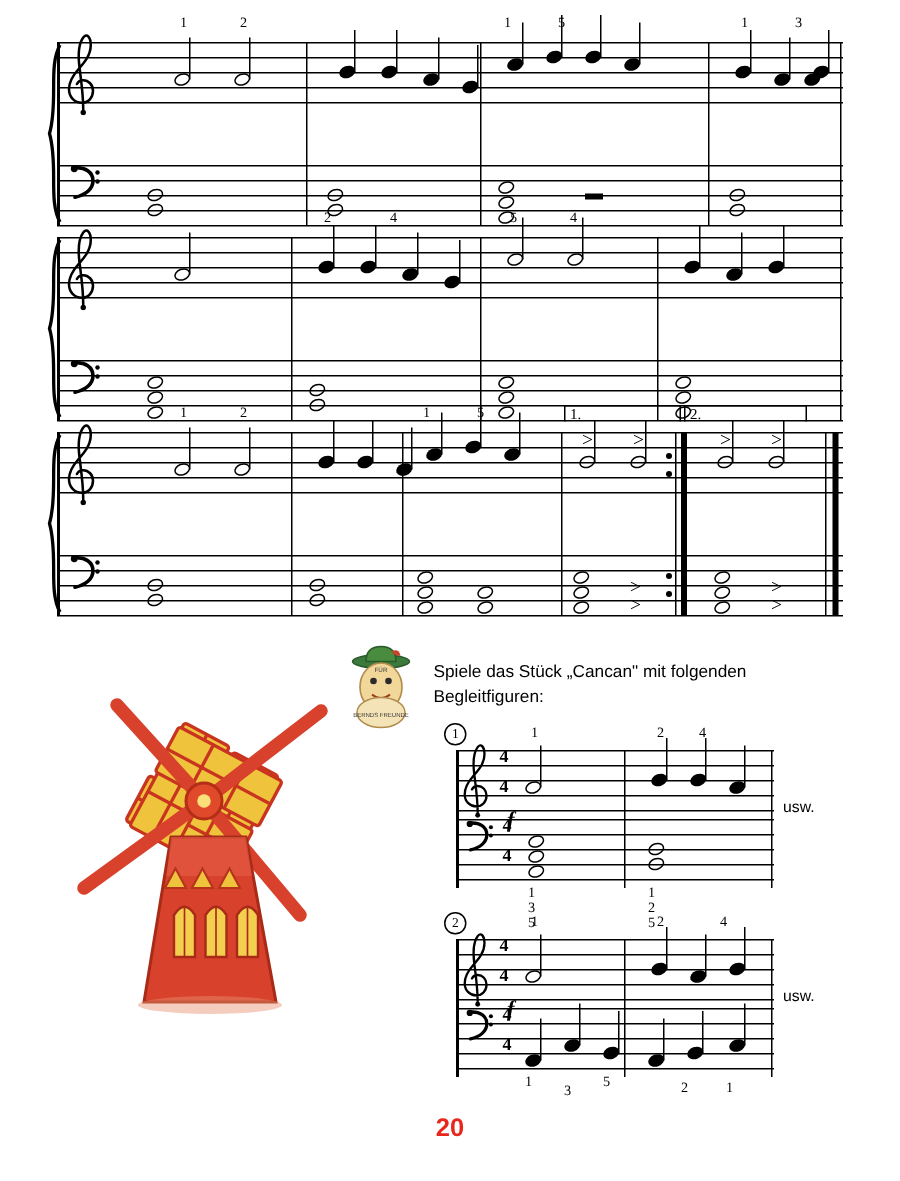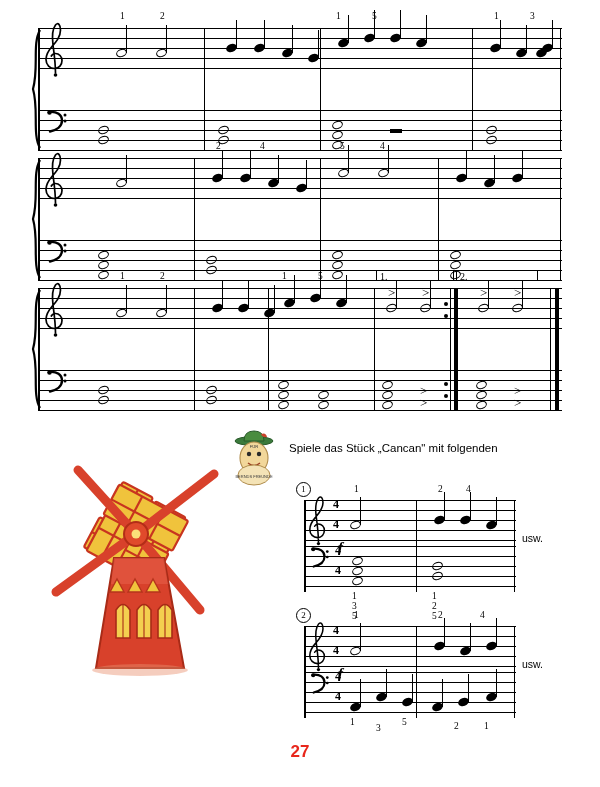--- a/index.html
+++ b/index.html
@@ -792,20 +792,21 @@
       <path d="M20 35 q6 5 12 0" fill="none" stroke="#9b3f22" stroke-width="1.4"></path>
 
       <ellipse cx="26" cy="47" rx="16" ry="10" fill="#f4e3b6" stroke="#b08c4c" stroke-width="1"></ellipse>
       <text x="26" y="20" font-family="Liberation Sans, sans-serif" font-size="4.2" text-anchor="middle" fill="#3a3a3a">FÜR</text>
       <text x="26" y="50" font-family="Liberation Sans, sans-serif" font-size="4" text-anchor="middle" fill="#3a3a3a">BERNDS FREUNDE</text>
     </svg>
   </div>
 
   <div class="instruction">
     <div>Spiele das Stück „Cancan" mit folgenden</div>
+    <div>Begleitfiguren:</div>
   </div>
 
   <div class="exercise ex1">
     <div class="circnum">1</div>
     <div class="usw" style="left:226px; top:50px;">usw.</div>
 
     <div class="stave-wrap" style="position:absolute; left:8px; top:18px; width:212px; height:46px;">
       <div class="stave">
         <div class="ln"></div>
           <div class="ln"></div>
@@ -989,15 +990,15 @@
       <div class="finger" style="left:180px; top:50px;">1</div>
     </div>
 
     <div class="dyn" style="left:42px; top:58px;">f</div>
 
     <div class="barline" style="left:8px; top:18px; height:92px; width:1.6px;"></div>
     <div class="barline" style="left:120px; top:18px; height:92px;"></div>
     <div class="barline" style="left:218px; top:18px; height:92px;"></div>
   </div>
 
-  <div class="pagenum">27</div>
+  <div class="pagenum">20</div>
 
 </div>
 
 </body></html>

